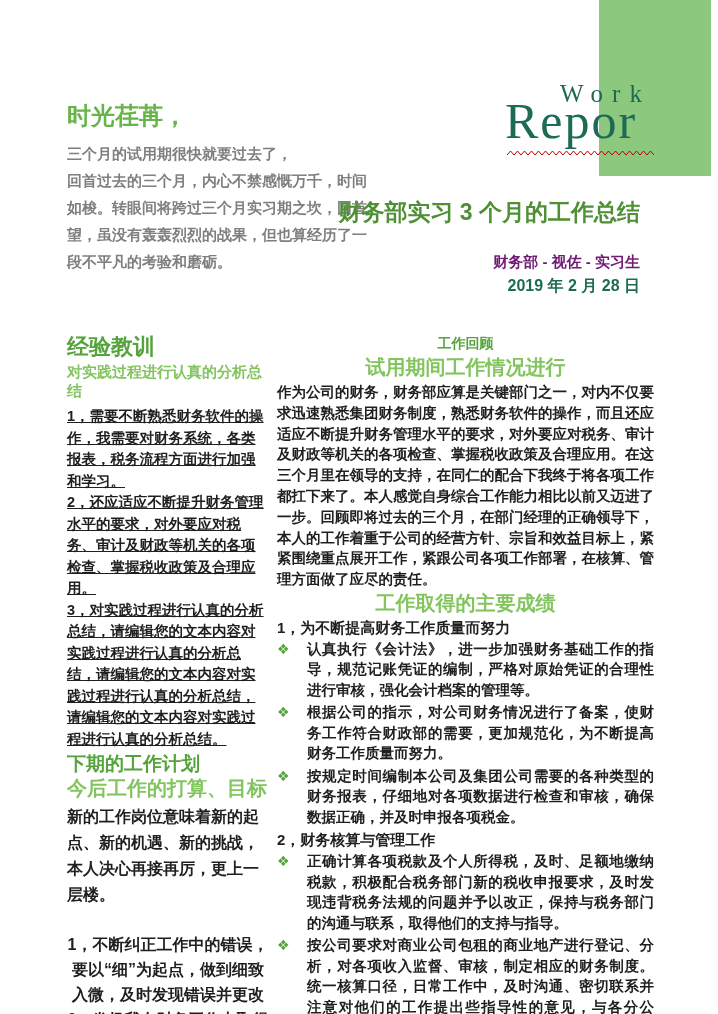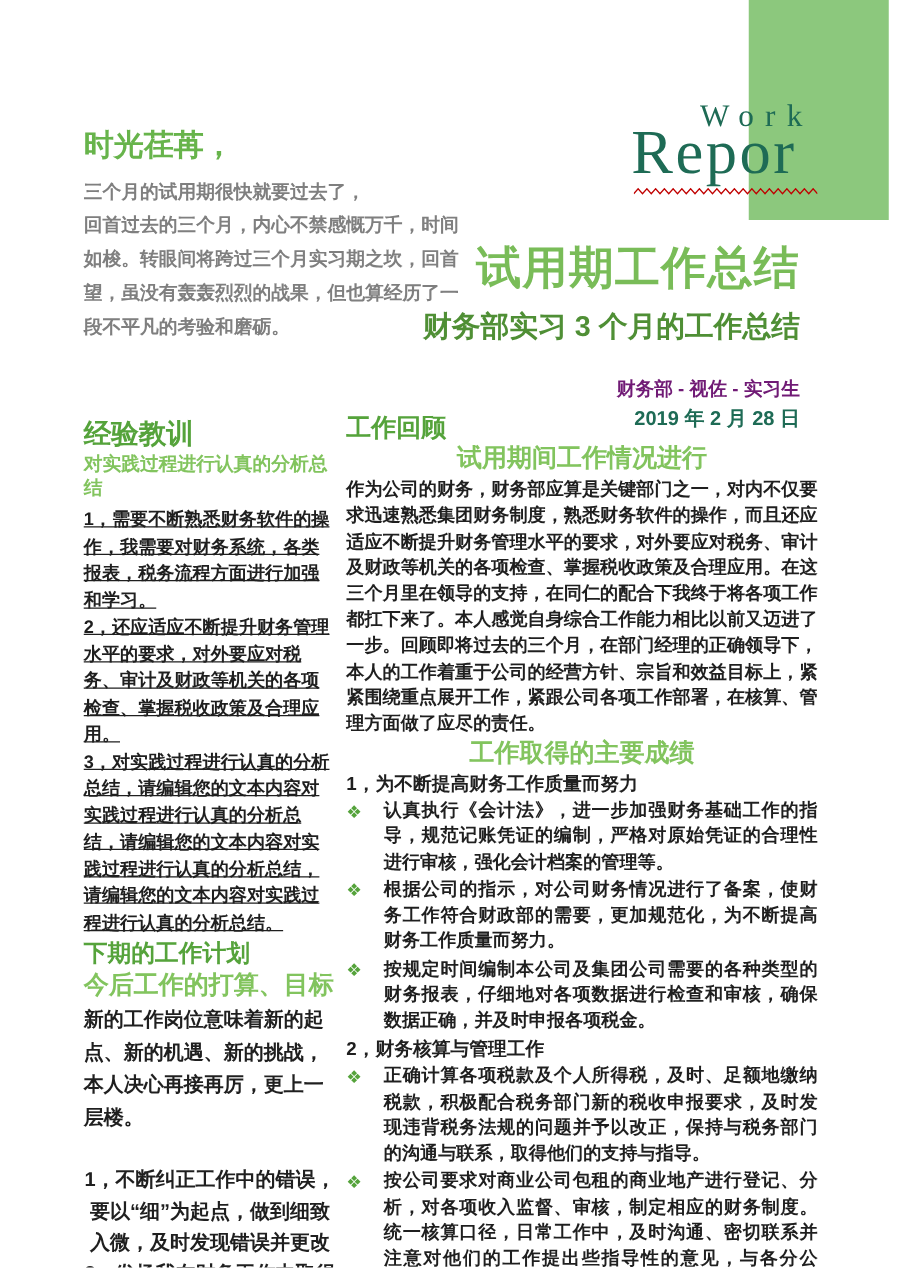--- a/index.html
+++ b/index.html
@@ -39,21 +39,21 @@
   .col-left .h1-main{font-size:22px;line-height:26px;}
   .col-left .h2-main{font-size:15px;line-height:19px;margin-top:2px;}
   .col-left .body{color:#1f1f1f;font-size:14.5px;font-weight:bold;line-height:21.5px;margin-top:6px;}
   .col-left .body p{margin:0;text-decoration:underline;}
   .col-left .h1-plan{font-size:19px;line-height:23px;margin-top:2px;}
   .col-left .h2-plan{font-size:20px;line-height:24px;margin-top:1px;}
   .col-left .lead{color:#1f1f1f;font-size:16px;font-weight:bold;line-height:26px;margin:4px 0 0 0;}
   .col-left .plan-items p{color:#1f1f1f;font-size:16px;font-weight:bold;line-height:25px;margin:0;text-align:center;}
   .col-left .plan-items p:first-child{margin-top:24px;}
 
-  .col-right .h1-main{font-size:20px;line-height:22px;}
+  .col-right .h1-main{font-size:14px;line-height:22px;text-align:center;}
   .col-right .h2-main{font-size:20px;line-height:24px;margin:1px 0 3px 0;text-align:center;}
   .col-right .para{color:#1f1f1f;font-size:14.5px;font-weight:bold;line-height:20.8px;
     text-align:justify;margin:0;}
   .col-right .ach-head{margin-top:15px;}
   .group-label{color:#1f1f1f;font-size:15px;font-weight:bold;line-height:20px;margin:3px 0 1px 0;}
   .bullet-row{display:flex;margin:1px 0 2px 0;}
   .bullet-icon{flex:0 0 30px;color:#55a33b;font-size:14px;line-height:20.5px;}
   .bullet-text{flex:1;color:#1f1f1f;font-size:14.5px;font-weight:bold;line-height:20.5px;text-align:justify;}
 </style>
 </head>
@@ -66,21 +66,20 @@
   <path d="M0 5 L3.5 1 L7 5 L10.5 1 L14 5 L17.5 1 L21 5 L24.5 1 L28 5 L31.5 1 L35 5 L38.5 1 L42 5 L45.5 1 L49 5 L52.5 1 L56 5 L59.5 1 L63 5 L66.5 1 L70 5 L73.5 1 L77 5 L80.5 1 L84 5 L87.5 1 L91 5 L94.5 1 L98 5 L101.5 1 L105 5 L108.5 1 L112 5 L115.5 1 L119 5 L122.5 1 L126 5 L129.5 1 L133 5 L136.5 1 L140 5 L143.5 1 L147 5" fill="none" stroke="#c00000" stroke-width="1"></path>
 </svg>
 
 <div class="abs intro">
   <p class="intro-heading">时光荏苒，</p>
   <p class="intro-text">三个月的试用期很快就要过去了，</p>
   <p class="intro-text">回首过去的三个月，内心不禁感慨万千，时间如梭。转眼间将跨过三个月实习期之坎，回首望，虽没有轰轰烈烈的战果，但也算经历了一段不平凡的考验和磨砺。</p>
 </div>
 
 <div class="abs title-block">
-  <p class="doc-title">试用期工作总结</p>
   <p class="doc-subtitle">财务部实习 3 个月的工作总结</p>
   <p class="doc-byline">财务部 - 视佐 - 实习生</p>
   <p class="doc-date">2019 年 2 月 28 日</p>
 </div>
 
 <div class="abs col-left">
   <p class="h1-green h1-main">经验教训</p>
   <p class="h2-green h2-main">对实践过程进行认真的分析总结</p>
   <div class="body">
     <p>1，需要不断熟悉财务软件的操作，我需要对财务系统，各类报表，税务流程方面进行加强和学习。</p>

